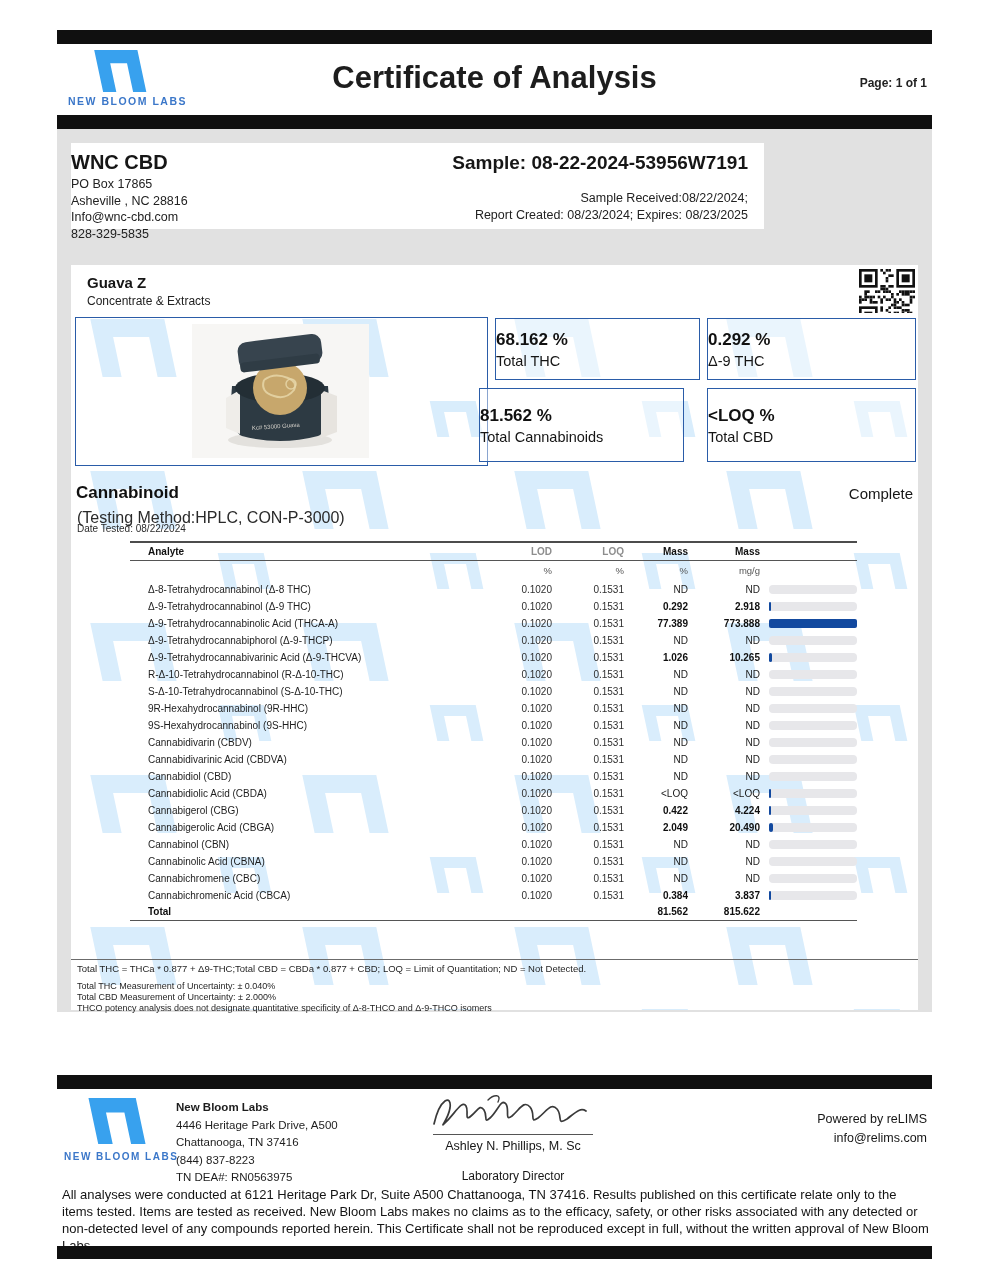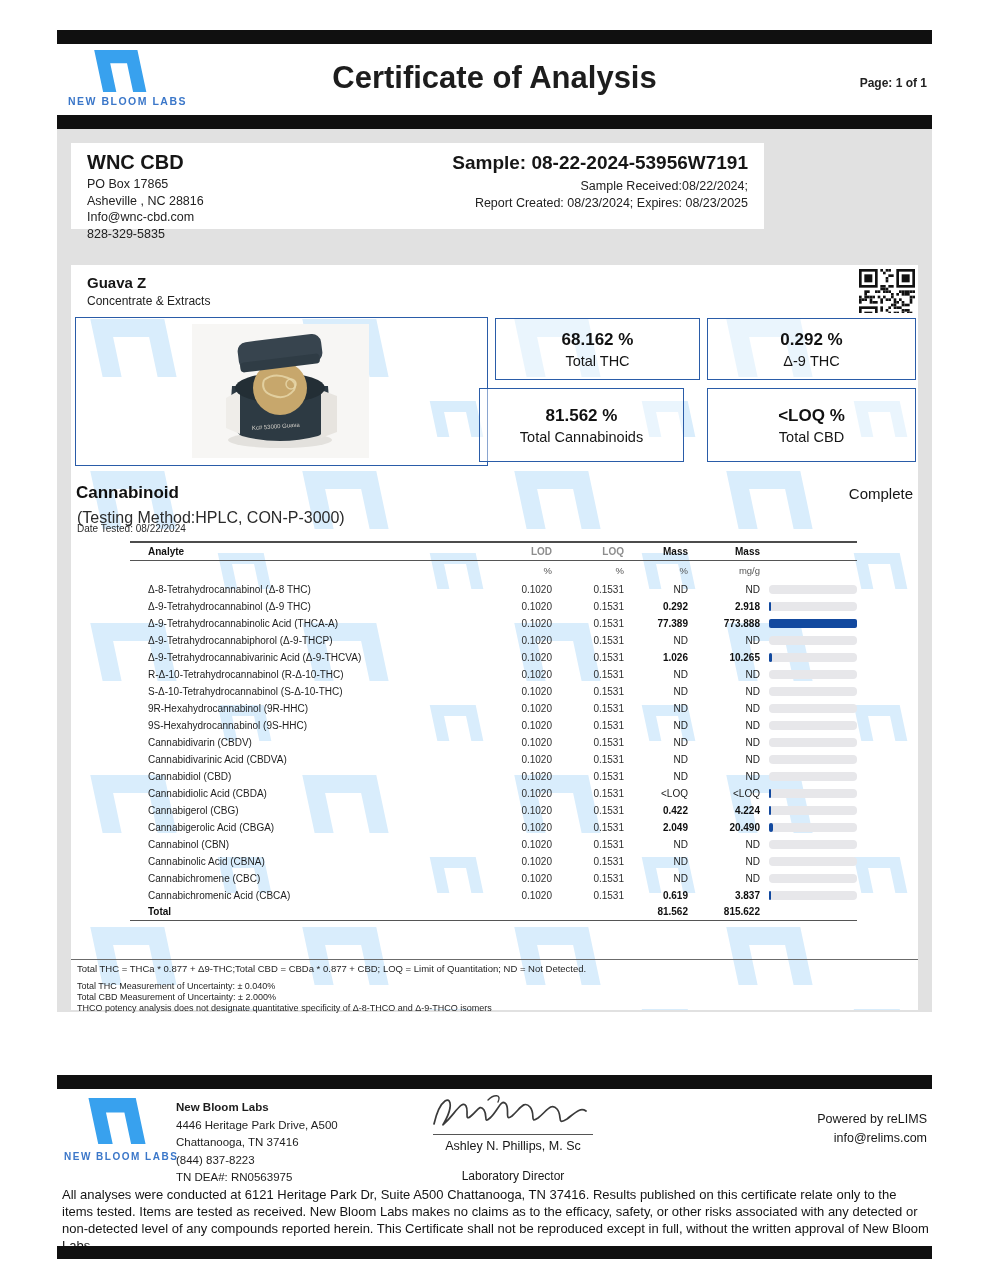--- a/index.html
+++ b/index.html
@@ -16,42 +16,42 @@
   
   .brand { position:absolute; left:68px; top:50px; width:110px; text-align:center; }
   .brand svg { display:block; margin:0 auto; }
   .brand-label { font-size:10.5px; letter-spacing:1.5px; color:#3b77c9; font-weight:700; margin-top:3px; white-space:nowrap; }
   .doc-title { position:absolute; left:0; right:0; top:60px; text-align:center; font-size:31px; font-weight:600; color:#1d1d1d; }
   .page-label { position:absolute; right:62px; top:76px; font-size:12px; font-weight:700; color:#222; }
 
   
   .grayband { position:absolute; left:57px; top:129px; width:875px; height:883px; background:#e1e1e1; }
   .card { position:absolute; background:#fff; }
-  #card-client { left:71px; top:143px; width:693px; height:86px; padding:8px 16px; }
+  #card-client { left:71px; top:143px; width:693px; height:86px; padding:8px 0; }
   .client-name { font-size:20px; font-weight:600; color:#161616; margin-bottom:2px; }
   .client-line { font-size:12.5px; color:#222; line-height:16.5px; }
   .sample-block { position:absolute; right:16px; top:9px; text-align:right; }
-  .sample-id { font-size:19px; font-weight:600; color:#161616; margin-bottom:4px; }
+  .sample-id { font-size:19px; font-weight:600; color:#161616; margin-bottom:16px; }
   .sample-line { font-size:12.5px; color:#222; line-height:17px; }
 
   #card-product { left:71px; top:241px; width:847px; height:64px; padding:9px 16px;margin-top:24px; }
   .product-name { font-size:15px; font-weight:600; color:#161616; margin-bottom:3px; }
   .product-cat { font-size:12px; color:#222; }
   .qr { position:absolute; right:3px; top:4px; width:56px; height:56px; background:#fff; }
   .qr svg { display:block; }
 
   
   #card-main { left:71px; top:313px; width:847px; height:697px; }
   .wm { position:absolute; inset:0; width:100%; height:100%; }
   .main-content { position:absolute; inset:0; }
 
   .photo-frame { position:absolute; left:4px; top:4px; width:413px; height:149px; border:1.5px solid #2a5ca8; }
   .photo { position:absolute; left:116px; top:6px; width:177px; height:134px; background:#f7f6f4; }
 
-  .sumbox { position:absolute; border:1.5px solid #2a5ca8; background:rgba(255,255,255,0.45); text-align:center; display:flex; flex-direction:column; justify-content:center; }
+  .sumbox { position:absolute; border:1.5px solid #2a5ca8; background:rgba(255,255,255,0.45); display:flex; flex-direction:column; justify-content:center; }
   #sum1 { left:424px; top:5px;  width:205px; height:62px; }
   #sum2 { left:636px; top:5px;  width:209px; height:62px; }
   #sum3 { left:408px; top:75px; width:205px; height:74px; }
   #sum4 { left:636px; top:75px; width:209px; height:74px; }
   .sum-val { font-size:17px; font-weight:700; color:#111; }
   .sum-lab { font-size:14.5px; color:#151515; margin-top:3px; }
 
   .sec-title { position:absolute; left:5px; top:170px; font-size:17px; font-weight:700; color:#101010; }
   .sec-status { position:absolute; right:5px; top:172px; font-size:15px; color:#161616; }
   .sec-method { position:absolute; left:6px; top:196px; font-size:16px; color:#2a2a2a; }
@@ -530,21 +530,21 @@
               <td class="mass">ND</td>
               <td class="mass">ND</td>
               <td class="barcell">
                 <div class="track"></div>
               </td>
             </tr>
             <tr>
               <td class="an">Cannabichromenic Acid (CBCA)</td>
               <td class="num">0.1020</td>
               <td class="num">0.1531</td>
-              <td class="mass b">0.619</td>
+              <td class="mass b">0.384</td>
               <td class="mass b">3.837</td>
               <td class="barcell">
                 <div class="track">
                   <div class="fill" style="width: 2px;"></div>
                 </div>
               </td>
             </tr>
             <tr class="total">
               <td class="an">Total</td>
               <td class="num"></td>

